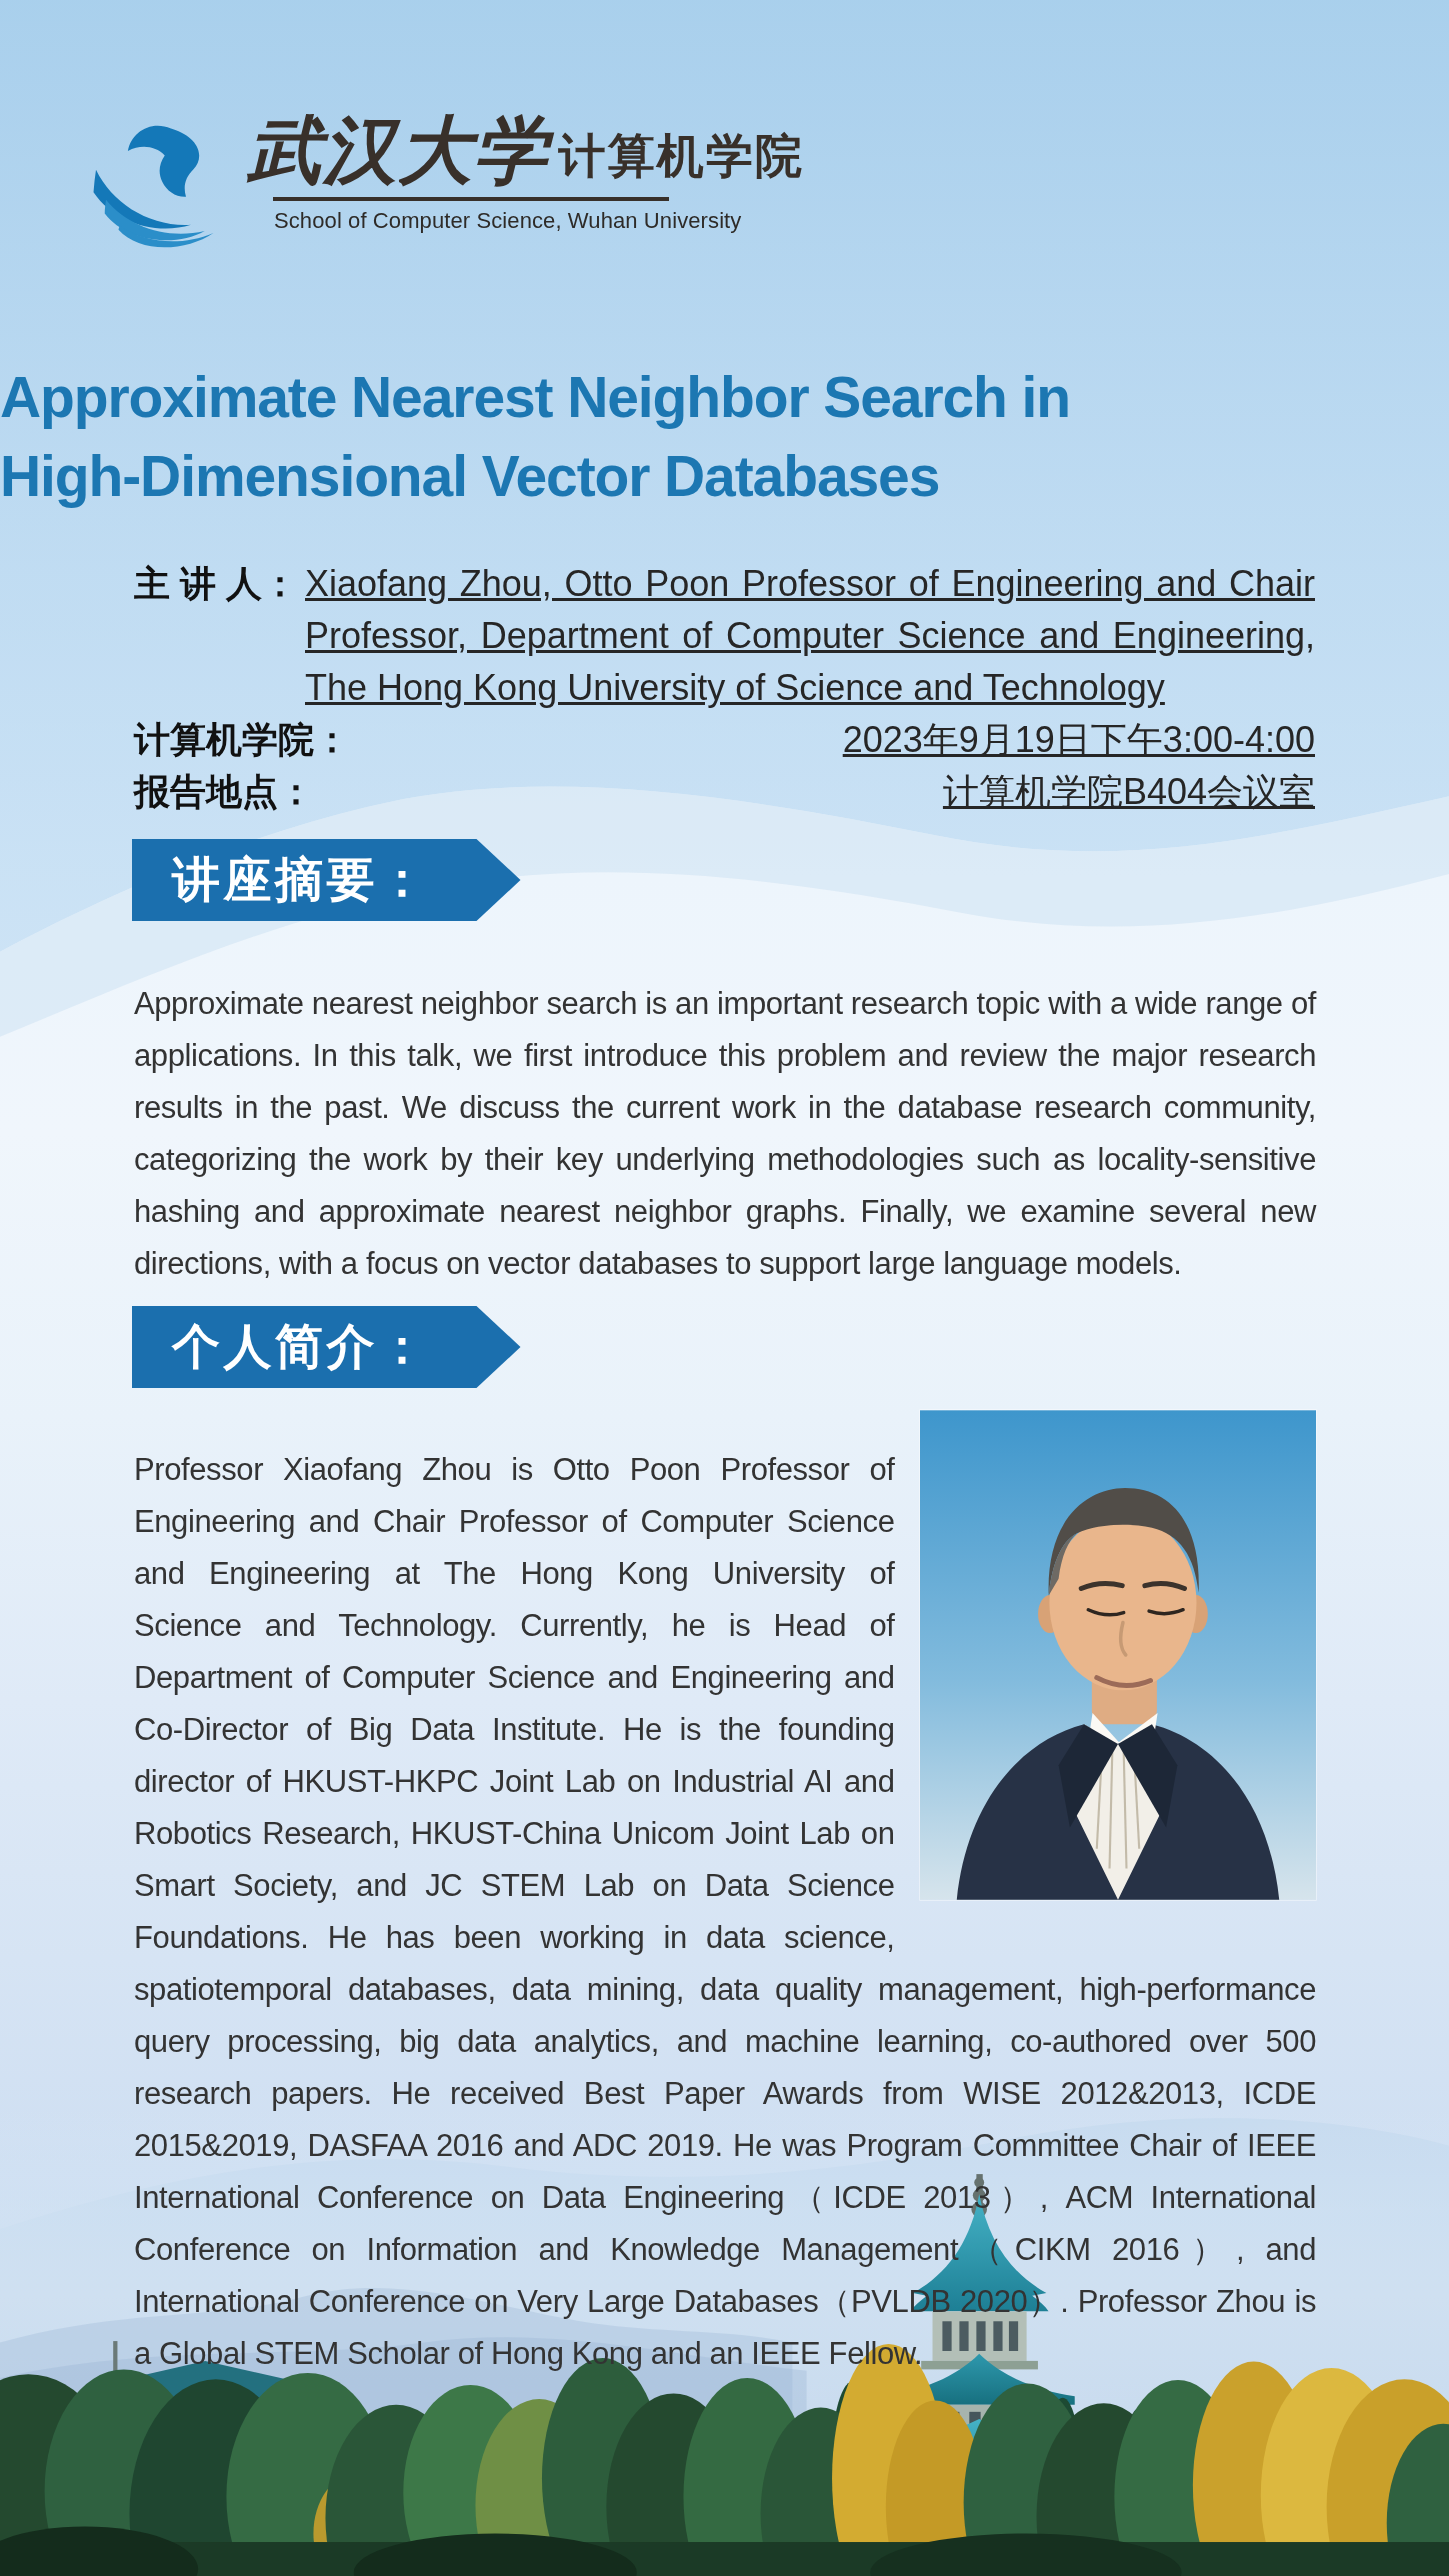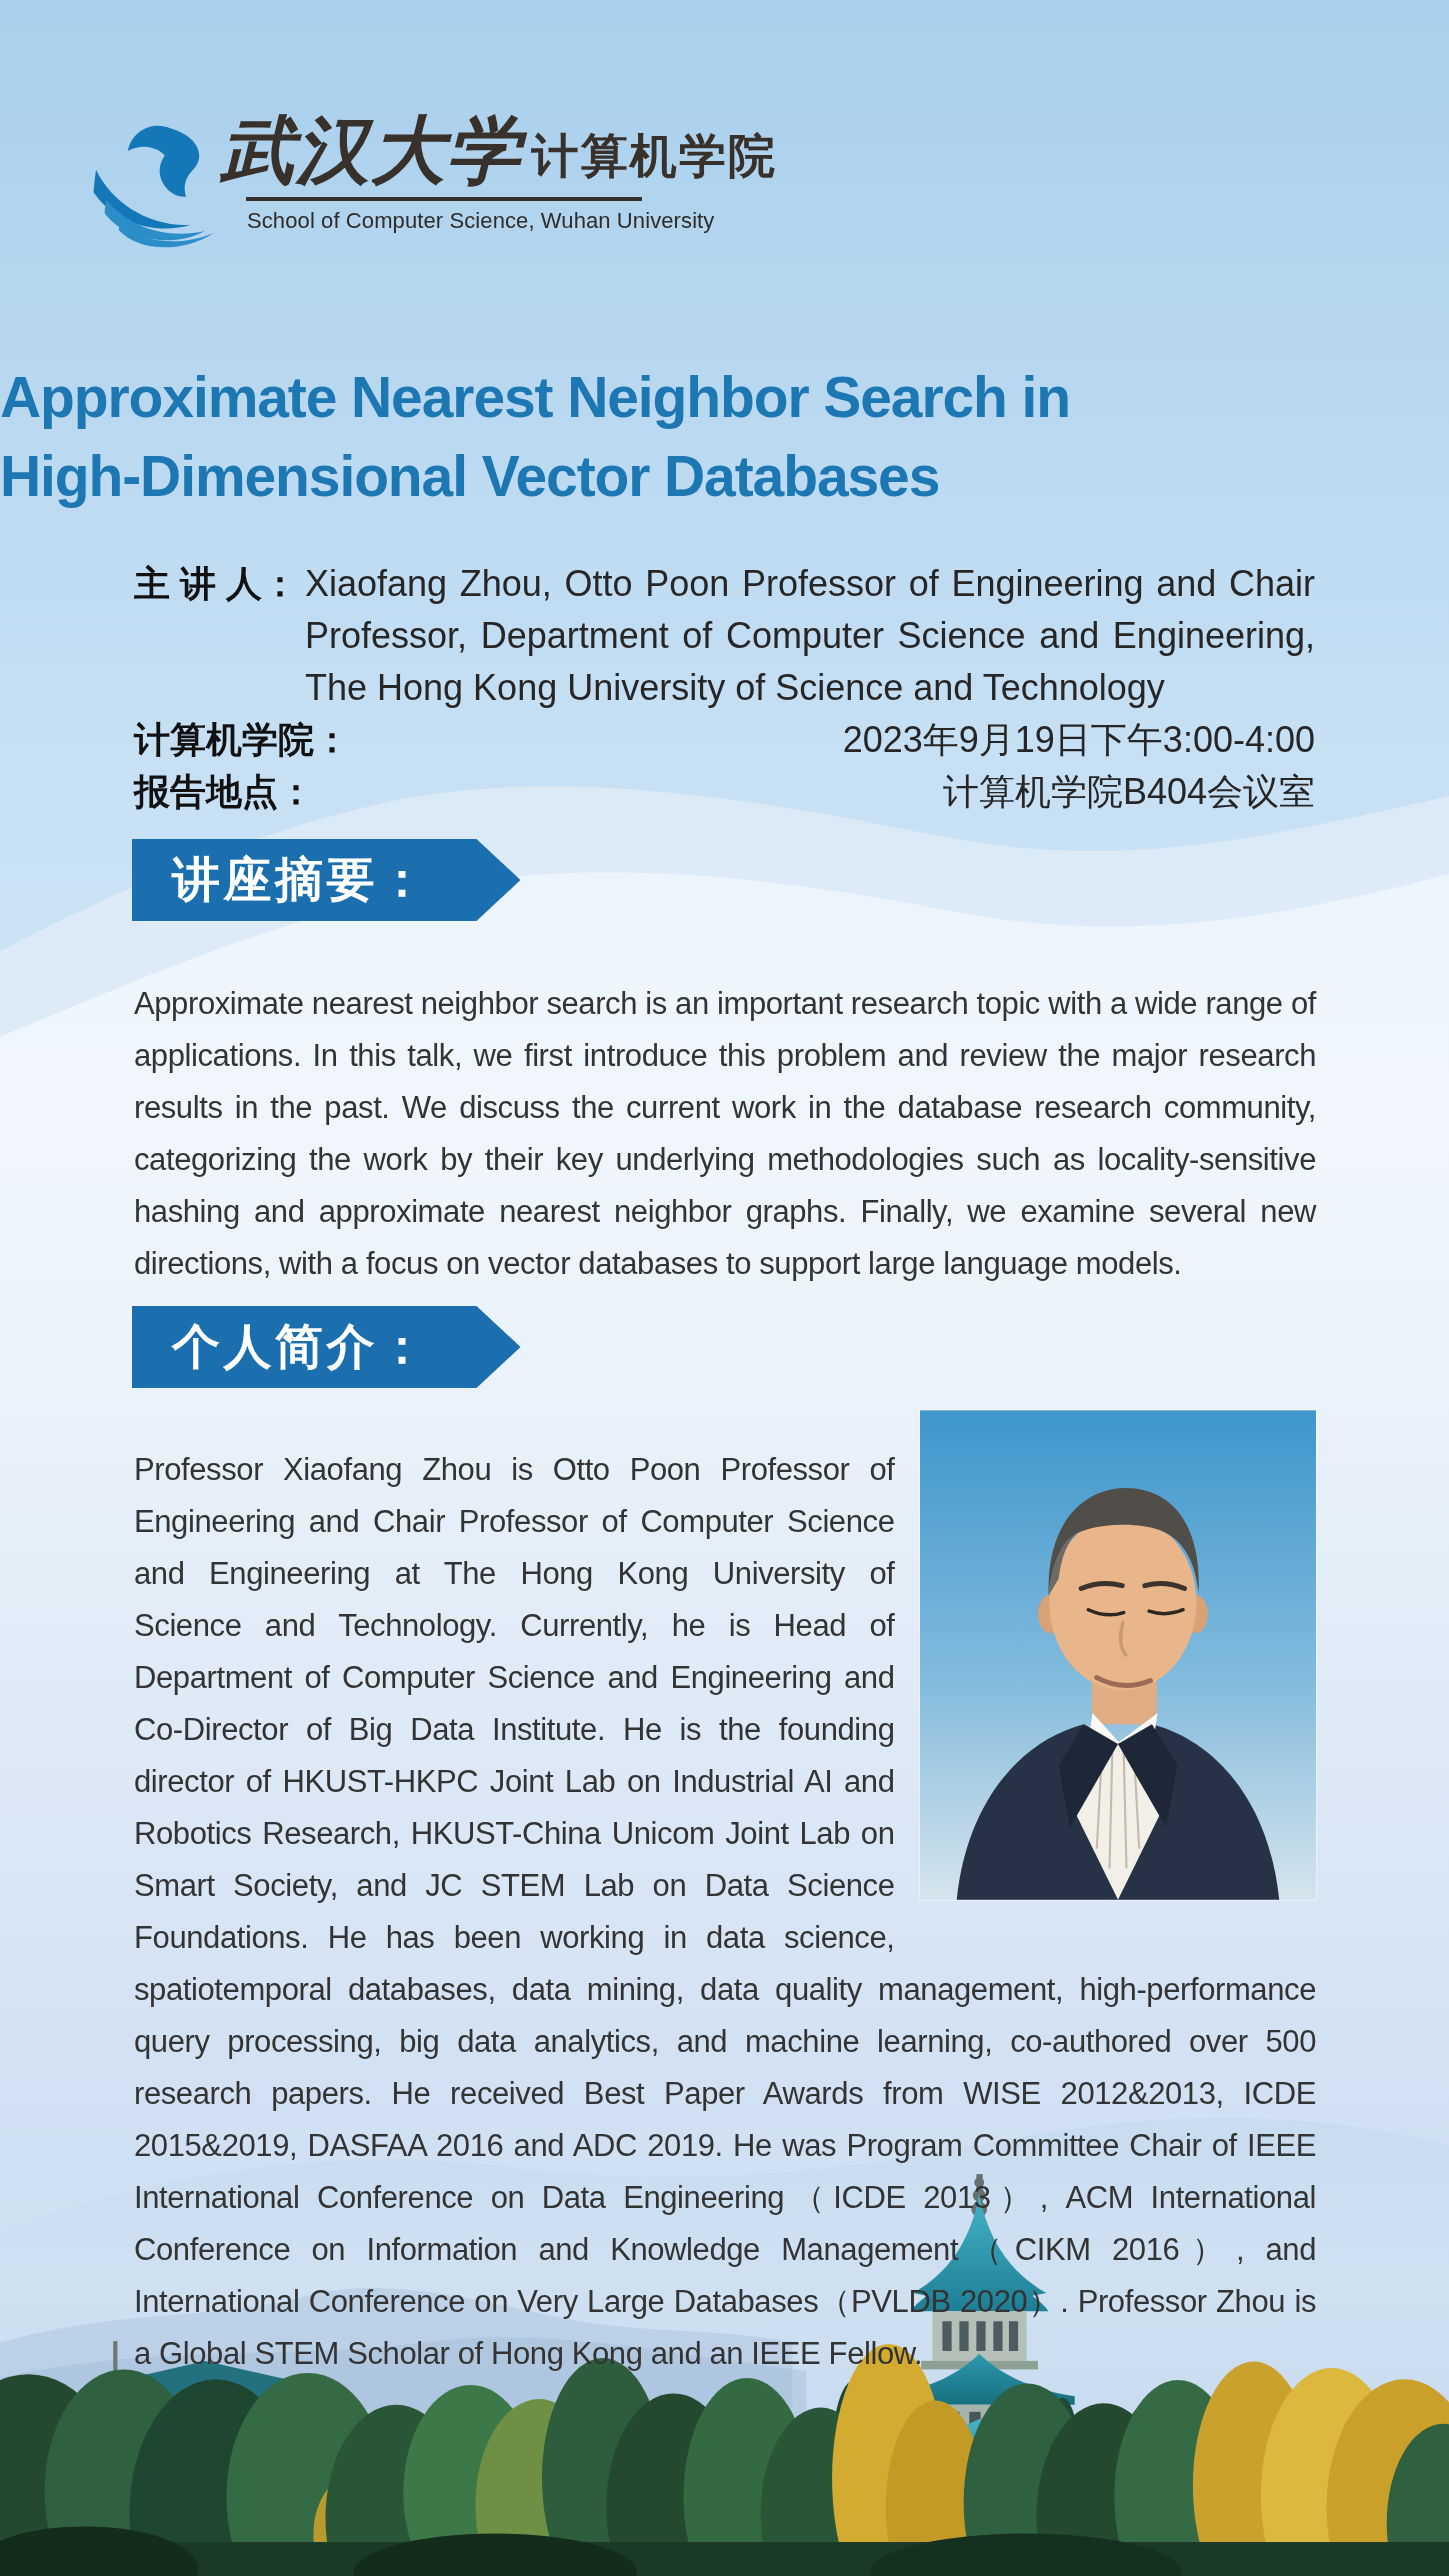--- a/index.html
+++ b/index.html
@@ -11,39 +11,39 @@
     font-family:"Liberation Sans","DejaVu Sans",sans-serif;
     background:linear-gradient(180deg,
       #aed3ee 0%, #b9d8f0 5%, #cde3f5 12%, #e0edf9 22%,
       #edf5fc 34%, #f0f6fc 44%, #e9f2fa 55%, #dfeaf7 66%,
       #d6e4f4 76%, #cfdff2 84%, #c9dbf0 92%, #c6d9ee 100%);
   }
   .bgwaves{position:absolute;inset:0;width:100%;height:100%;z-index:0;}
   .content{position:absolute;inset:0;z-index:2;}
 
   
-  .logo{position:absolute;top:113px;left:91px;display:flex;align-items:flex-start;gap:4px;}
+  .logo{position:absolute;top:113px;left:91px;display:flex;align-items:flex-start;gap:31px;}
   .swoosh{width:125px;height:132px;flex:0 0 auto;margin-top:7px;}
   .logo-text{display:flex;flex-direction:column;}
   .logo-cnline{display:flex;align-items:flex-end;gap:10px;white-space:nowrap;}
   .logo-calli{font-family:"DejaVu Serif","Liberation Serif",serif;font-weight:bold;font-style:italic;
     font-size:74px;line-height:1;color:#38302a;letter-spacing:1.4px;}
   .logo-dept{font-weight:900;font-size:47px;line-height:1;color:#38302a;letter-spacing:2.1px;padding-bottom:4.2px;font-family:Liberation Mono, monospace;}
   .logo-rule{height:3.5px;background:#38302a;margin-top:10px;width:396px;margin-left:25.5px;}
   .logo-en{margin-top:7px;margin-left:27px;font-size:22px;color:#2e2b28;letter-spacing:0.1px;white-space:nowrap;}
 
   
   .title{position:absolute;top:320px;left:0;width:100%;text-align:left;
     color:#1c77b2;font-weight:bold;font-size:57px;line-height:1.38;letter-spacing:-1.1px;}
 
   
   .info{position:absolute;top:558px;left:134px;right:134px;font-size:36px;line-height:52px;color:#242424;}
   .info-row{display:flex;align-items:flex-start;}
   .info-label{flex:0 0 171px;font-weight:bold;color:#111;white-space:nowrap;}
-  .info-value{flex:1;text-align:justify;text-justify:inter-word;color:#262626;}
+  .info-value{flex:1;text-align:justify;text-justify:inter-word;color:#262626;text-decoration:underline;}
   .info-value.plain{text-align:right;}
 
   
   .badge{position:absolute;left:132px;background:#1b6fae;color:#fff;
     font-size:48px;font-weight:bold;letter-spacing:3.5px;line-height:1;
     padding:17px 91px 17px 40px;
     clip-path:polygon(0 0, calc(100% - 44px) 0, 100% 50%, calc(100% - 44px) 100%, 0 100%);}
   .badge.abstract{top:839px;}
   .badge.bio-b{top:1306px;}
 

